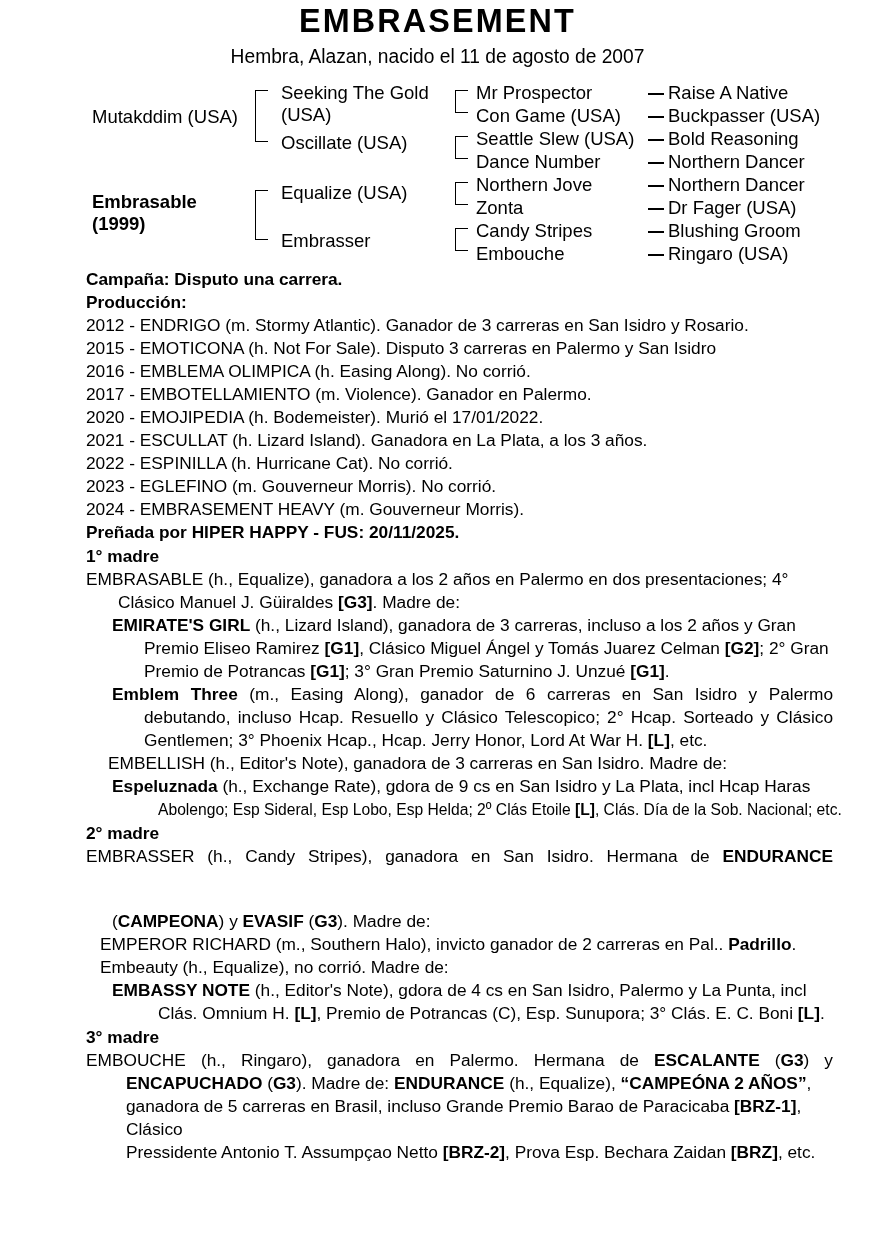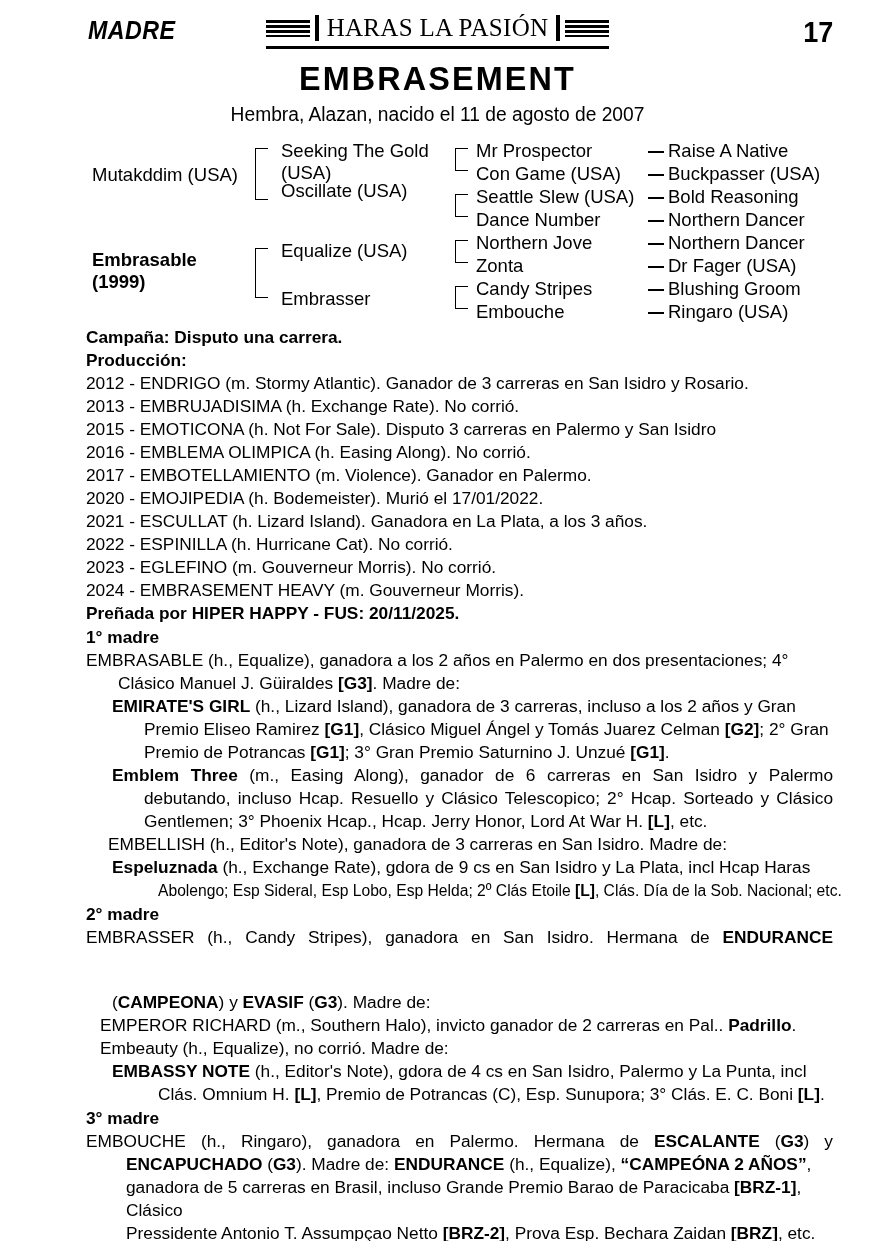--- a/index.html
+++ b/index.html
@@ -130,21 +130,21 @@
     position: absolute;
     line-height: 1.17;
   }
   .g1 .cell.a { top: 28px; }
   .g1 .cell.b { top: 113px; }
 
   
   .g2 { left: 281px; width: 175px; }
   .g2 .cell { position: absolute; line-height: 1.17; }
   .g2 .cell.r0 { top: 4px; }
-  .g2 .cell.r1 { top: 44px; }
+  .g2 .cell.r1 { top: 54px; }
   .g2 .cell.r2 { top: 104px; }
   .g2 .cell.r3 { top: 152px; }
 
   
   .g3 { left: 476px; width: 182px; }
   .g3 .cell { position: absolute; line-height: 1.17; white-space: nowrap; }
   .g3 .cell.r0 { top: 4px; }
   .g3 .cell.r1 { top: 27px; }
   .g3 .cell.r2 { top: 50px; }
   .g3 .cell.r3 { top: 73px; }
@@ -204,48 +204,20 @@
   .justify-all { text-align: justify; text-align-last: justify; }
 
   .sec-head { font-weight: bold; margin-top: 1px; }
   .squeeze-hard { display: inline-block; transform: scaleX(0.905); transform-origin: left center; white-space: nowrap; }
 </style>
 </head>
 <body>
 
 <div class="page">
 
-  <div class="header">
-    <div class="header-left">MADRE</div>
-
-    <div class="header-logo">
-      <div class="logo-inner">
-        <div class="logo-row">
-          <span class="bars">
-            <i></i>
-              <i></i>
-              <i></i>
-              <i class="thin"></i>
-          </span>
-          <span class="vbar"></span>
-          <span class="logo-text">HARAS LA PASIÓN</span>
-          <span class="vbar"></span>
-          <span class="bars">
-            <i></i>
-              <i></i>
-              <i></i>
-              <i class="thin"></i>
-          </span>
-        </div>
-        <div class="logo-underline"></div>
-      </div>
-    </div>
-
-    <div class="header-page-num">17</div>
-  </div>
 
   <div class="title-block">
     <div class="horse-name">EMBRASEMENT</div>
     <div class="horse-sub">Hembra, Alazan, nacido el 11 de agosto de 2007</div>
   </div>
 
   <div class="pedigree">
 
     <div class="ped-col g1">
       <div class="cell a">Mutakddim (USA)</div>
@@ -303,21 +275,20 @@
   </div>
 
   <div class="body-text">
 
     <p class="ln"><span class="bi">Campaña:</span> <span class="bi">Disputo una carrera.</span></p>
 
     <p class="ln b">Producción:</p>
 
     <p class="ln"><span>2012 - </span><span>ENDRIGO</span><span> (m. Stormy Atlantic). Ganador de 3 carreras en San Isidro y Rosario.</span></p>
 
-    <p class="ln"><span>2013 - </span><span>EMBRUJADISIMA</span><span> (h. Exchange Rate). No corrió.</span></p>
 
     <p class="ln"><span>2015 - </span><span>EMOTICONA</span><span> (h. Not For Sale). Disputo 3 carreras en Palermo y San Isidro</span></p>
 
     <p class="ln"><span>2016 - </span><span>EMBLEMA OLIMPICA</span><span> (h. Easing Along). No corrió.</span></p>
 
     <p class="ln"><span>2017 - </span><span>EMBOTELLAMIENTO</span><span> (m. Violence). Ganador en Palermo.</span></p>
 
 
     <p class="ln"><span>2020 - </span><span>EMOJIPEDIA</span><span> (h. Bodemeister).  Murió el 17/01/2022.</span></p>
 

